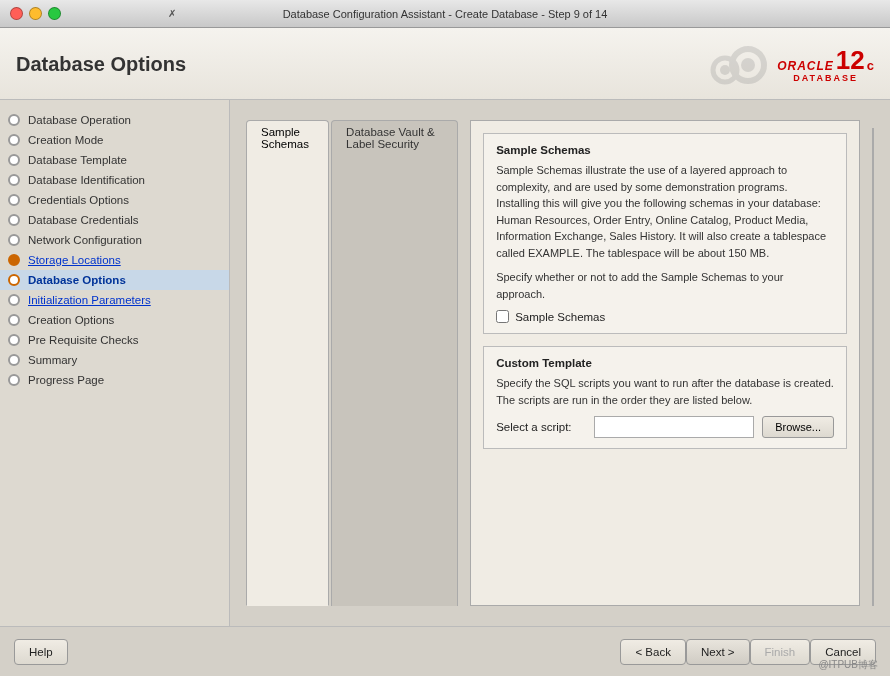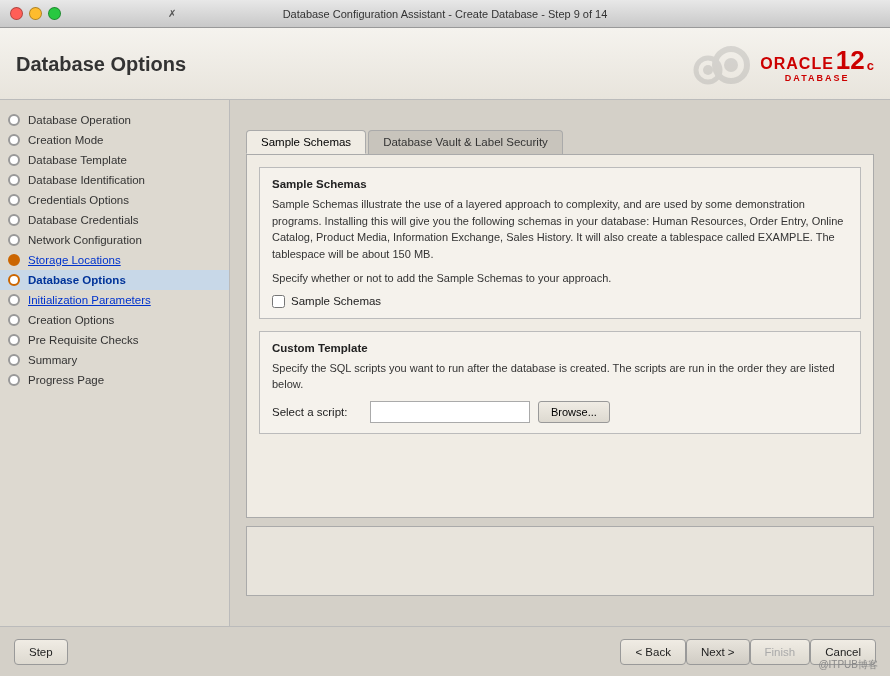--- a/index.html
+++ b/index.html
@@ -124,24 +124,24 @@
     }
     .sidebar-label {
       font-size: 11.5px;
       color: #333;
       user-select: none;
     }
 
     
     .content-area {
       flex: 1;
-      padding: 30px 16px;
-      display: flex;
-      flex-direction: column;
-      gap: 0;
+      padding: 20px 16px;
+      display: flex;
+      flex-direction: row;
+      gap: 12px;
       overflow-y: auto;
     }
 
     
     .tabs {
       display: flex;
       margin-bottom: 0;
     }
     .tab {
       padding: 5px 14px;
@@ -300,21 +300,21 @@
       <div style="position:relative;width:70px;height:50px;opacity:0.25;">
         <svg width="70" height="50" viewBox="0 0 70 50">
           <circle cx="45" cy="25" r="16" fill="none" stroke="#888" stroke-width="6"></circle>
           <circle cx="45" cy="25" r="7" fill="#888"></circle>
           <circle cx="22" cy="30" r="12" fill="none" stroke="#888" stroke-width="5"></circle>
           <circle cx="22" cy="30" r="5" fill="#888"></circle>
         </svg>
       </div>
       <div style="text-align:right;">
         <div style="display:flex;align-items:flex-end;gap:2px;">
-          <span style="color:#cc0000;font-size:16px;font-weight:bold;letter-spacing:1px;">ORACLE</span>
+          <span style="color:#cc0000;font-size:12px;font-weight:bold;font-style:italic;letter-spacing:1px;">ORACLE</span>
           <span style="color:#cc0000;font-size:26px;font-weight:bold;line-height:1;">12</span>
             <span style="color:#cc0000;font-size:13px;vertical-align:super;font-weight:bold;">c</span>
         </div>
         <span style="color:#cc0000;font-size:9px;font-weight:bold;letter-spacing:2px;display:block;text-align:center;">DATABASE</span>
       </div>
     </div>
   </div>
 
   <div class="body-area">
 
@@ -408,21 +408,21 @@
 
       </div>
 
       <div class="bottom-area"></div>
 
     </div>
   </div>
 
   <div class="footer">
     <div class="footer-left">
-      <button class="footer-btn">Step</button>
+      <button class="footer-btn">Help</button>
     </div>
     <div class="footer-right">
       <button class="footer-btn">&lt; Back</button>
       <button class="footer-btn primary">Next &gt;</button>
       <button class="footer-btn disabled" disabled="">Finish</button>
       <button class="footer-btn">Cancel</button>
     </div>
   </div>
 
 </div>

